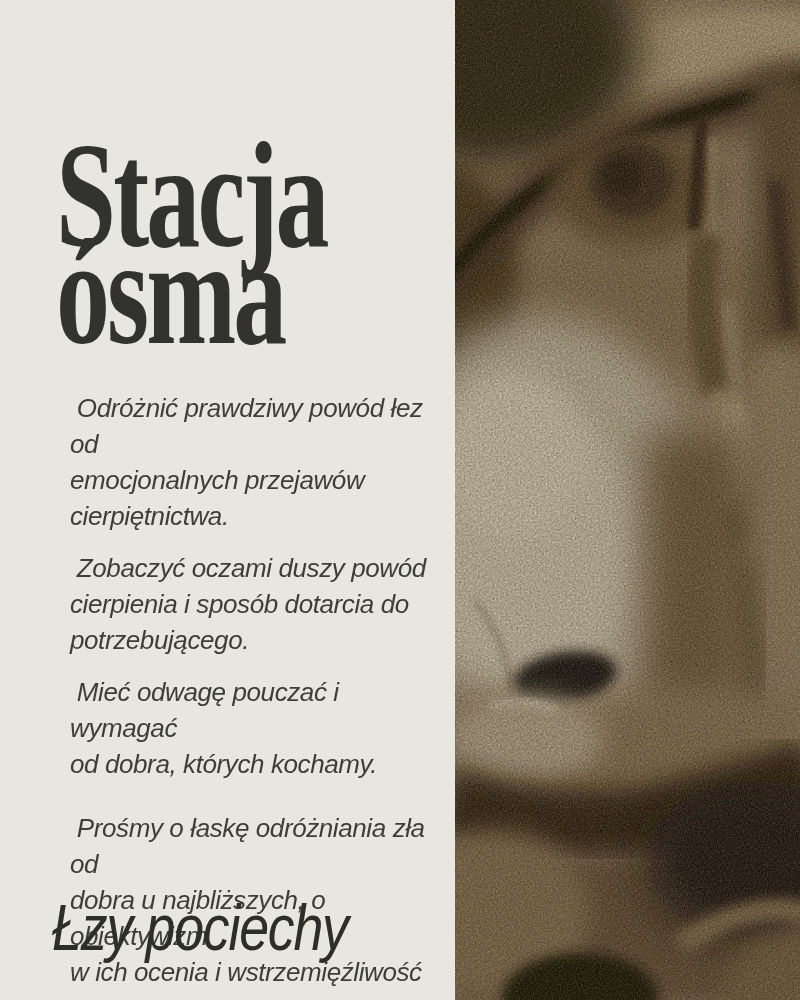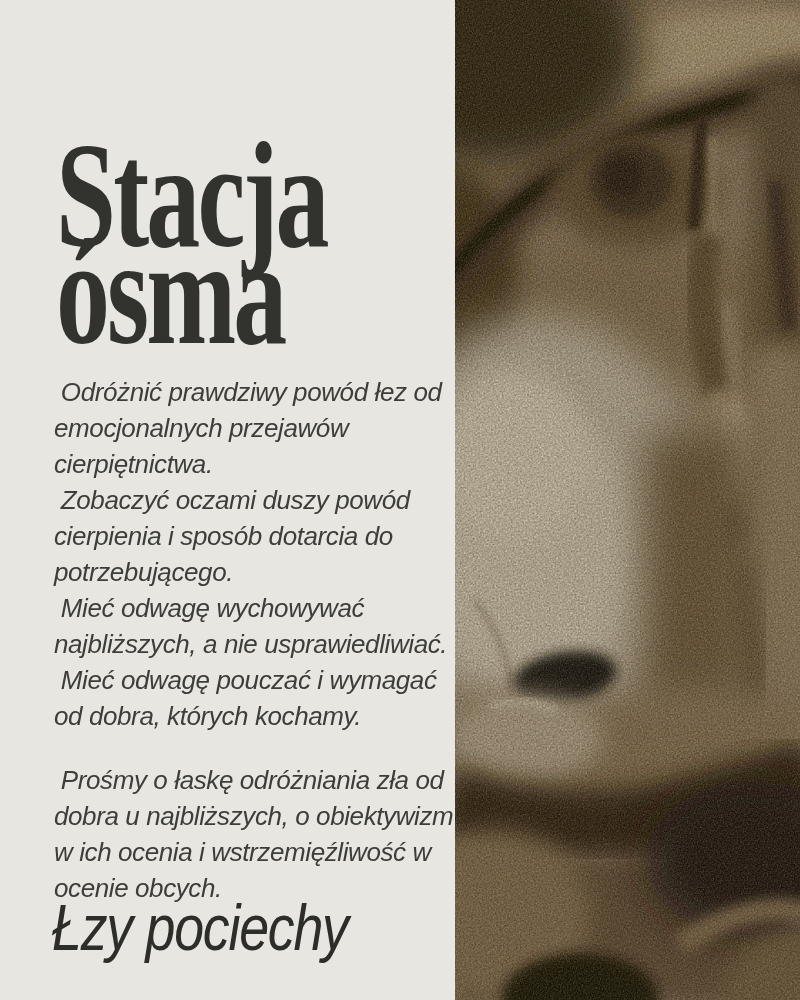--- a/index.html
+++ b/index.html
@@ -45,21 +45,21 @@
     left: 54px;
     top: 374px;
     width: 402px;
     font-style: italic;
     font-size: 26px;
     line-height: 36px;
     letter-spacing: -0.4px;
     color: #3d3e39;
   }
   .body-text p {
-    margin: 0;
+    margin: 16px;
     white-space: pre-wrap;
   }
   .body-text p.prayer {
     margin-top: 28px;
   }
 
   .subtitle {
     position: absolute;
     left: 52px;
     top: 896px;
@@ -93,22 +93,20 @@
     <h1 class="title">Stacja
 ósma</h1>
 
     <div class="body-text">
       <p> Odróżnić prawdziwy powód łez od
 emocjonalnych przejawów
 cierpiętnictwa.</p>
       <p> Zobaczyć oczami duszy powód
 cierpienia i sposób dotarcia do
 potrzebującego.</p>
-      <p> Mieć odwagę wychowywać
-najbliższych, a nie usprawiedliwiać.</p>
       <p> Mieć odwagę pouczać i wymagać
 od dobra, których kochamy.</p>
       <p class="prayer"> Prośmy o łaskę odróżniania zła od
 dobra u najbliższych, o obiektywizm
 w ich ocenia i wstrzemięźliwość w
 ocenie obcych.</p>
     </div>
 
     <div class="subtitle">Łzy pociechy</div>
   </div>

